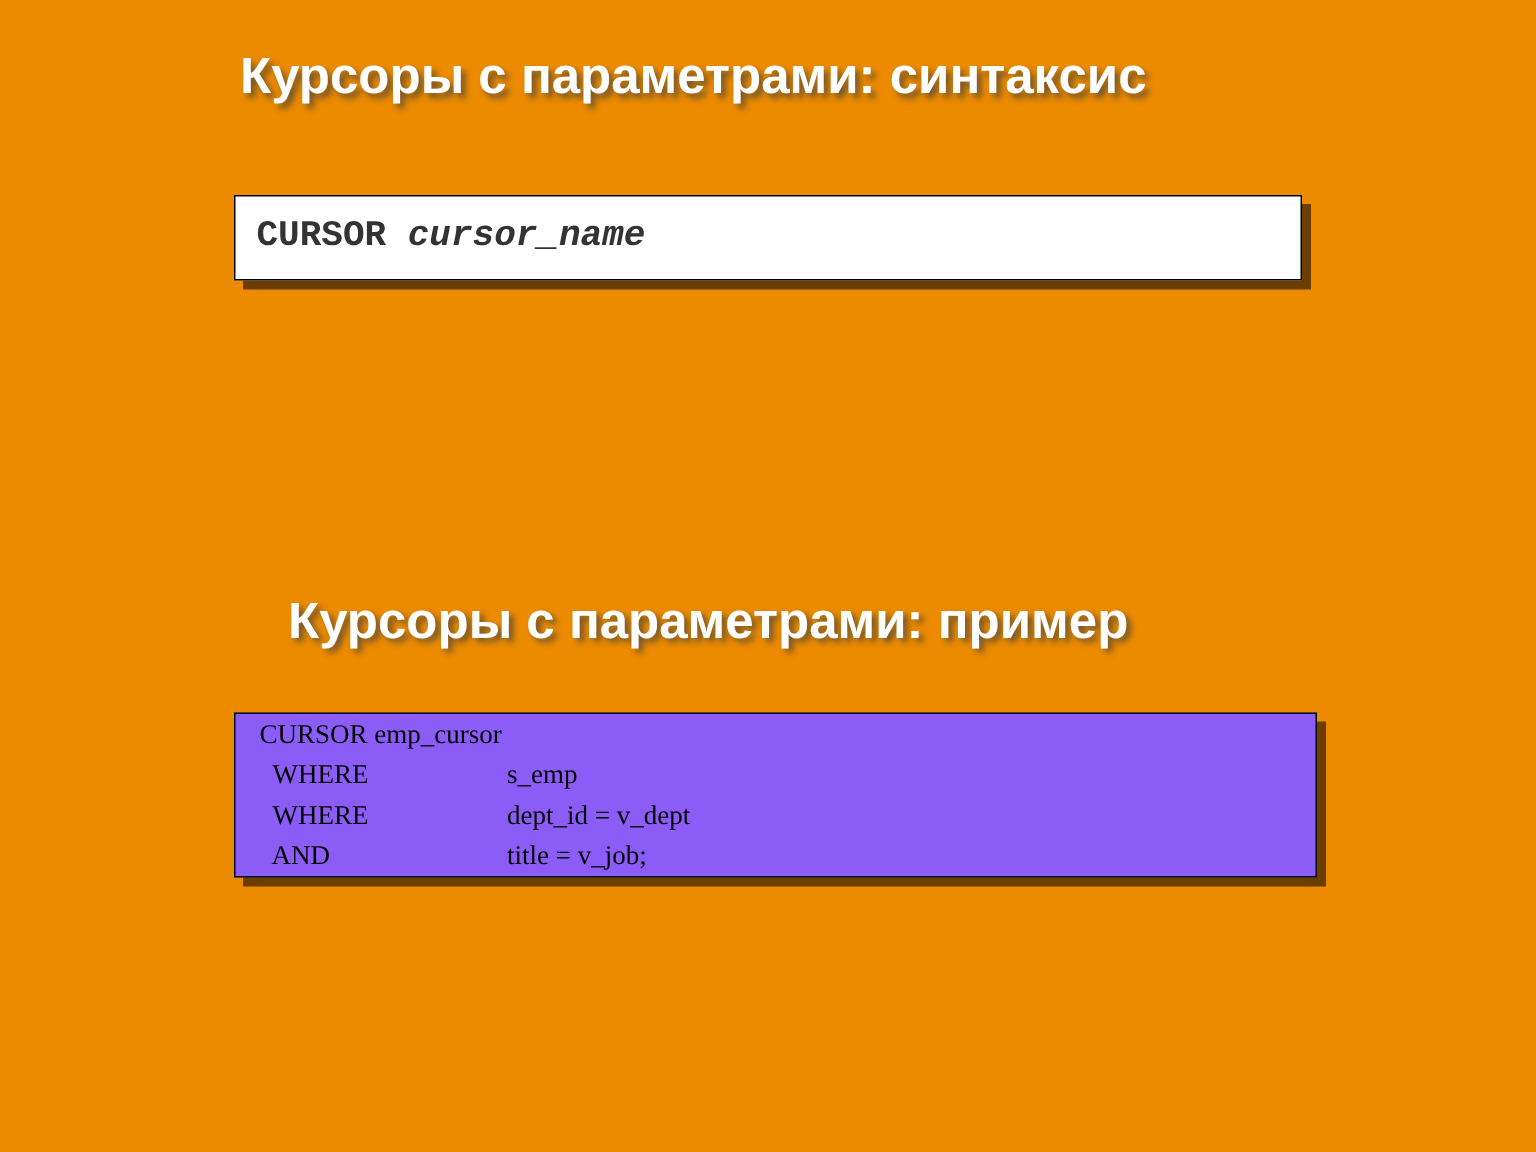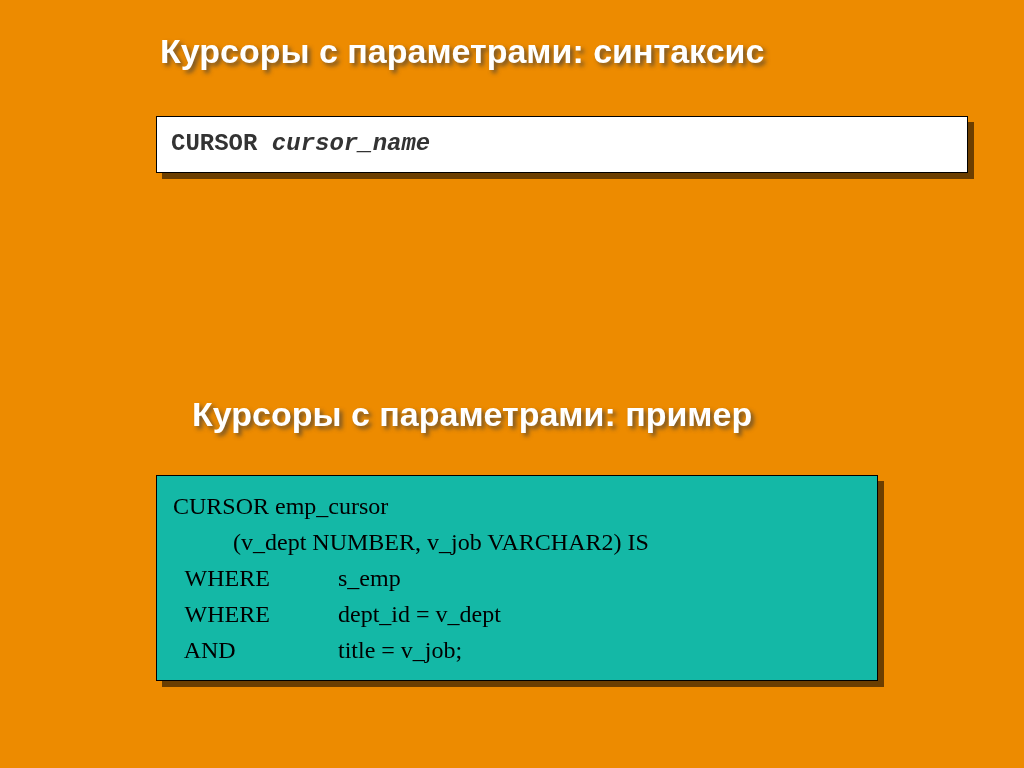--- a/index.html
+++ b/index.html
@@ -27,29 +27,29 @@
     background: #ffffff;
     border: 1px solid #000;
     box-shadow: 6px 6px 0px rgba(0,0,0,0.55);
     padding: 10px 14px;
     font-family: "Courier New", monospace;
     font-weight: bold;
     font-size: 24px;
     line-height: 1.45;
     color: #333;
   }
-  .box1 { top: 116px; left: 156px; width: 812px; }
+  .box1 { top: 130px; left: 156px; width: 712px; }
   .code-box2 {
     position: absolute;
-    background: #14b8a6;
+    background: #8b5cf6;
     border: 1px solid #000;
     box-shadow: 6px 6px 0px rgba(0,0,0,0.55);
-    padding: 12px 16px;
+    padding: 0 16px;
     font-family: "Times New Roman", serif;
-    font-size: 24px;
+    font-size: 18px;
     line-height: 1.5;
     color: #000;
   }
   .box2 { top: 475px; left: 156px; width: 722px; }
   .italic { font-style: italic; }
   .row { white-space: pre; }
   .kw { display: inline-block; width: 165px; }
 </style>
 </head>
 <body>
@@ -57,17 +57,16 @@
 <div class="heading heading1">Курсоры с параметрами: синтаксис</div>
 
 <div class="code-box box1">
   <div class="row"><span>CURSOR </span><span class="italic">cursor_name</span></div>
 </div>
 
 <div class="heading heading2">Курсоры с параметрами: пример</div>
 
 <div class="code-box2 box2">
   <div class="row">CURSOR emp_cursor</div>
-  <div class="row">          (v_dept NUMBER, v_job VARCHAR2) IS</div>
   <div class="row"><span class="kw">  WHERE</span><span>s_emp</span></div>
   <div class="row"><span class="kw">  WHERE</span><span>dept_id = v_dept</span></div>
   <div class="row"><span class="kw">  AND</span><span>title = v_job;</span></div>
 </div>
 
 </body></html>

